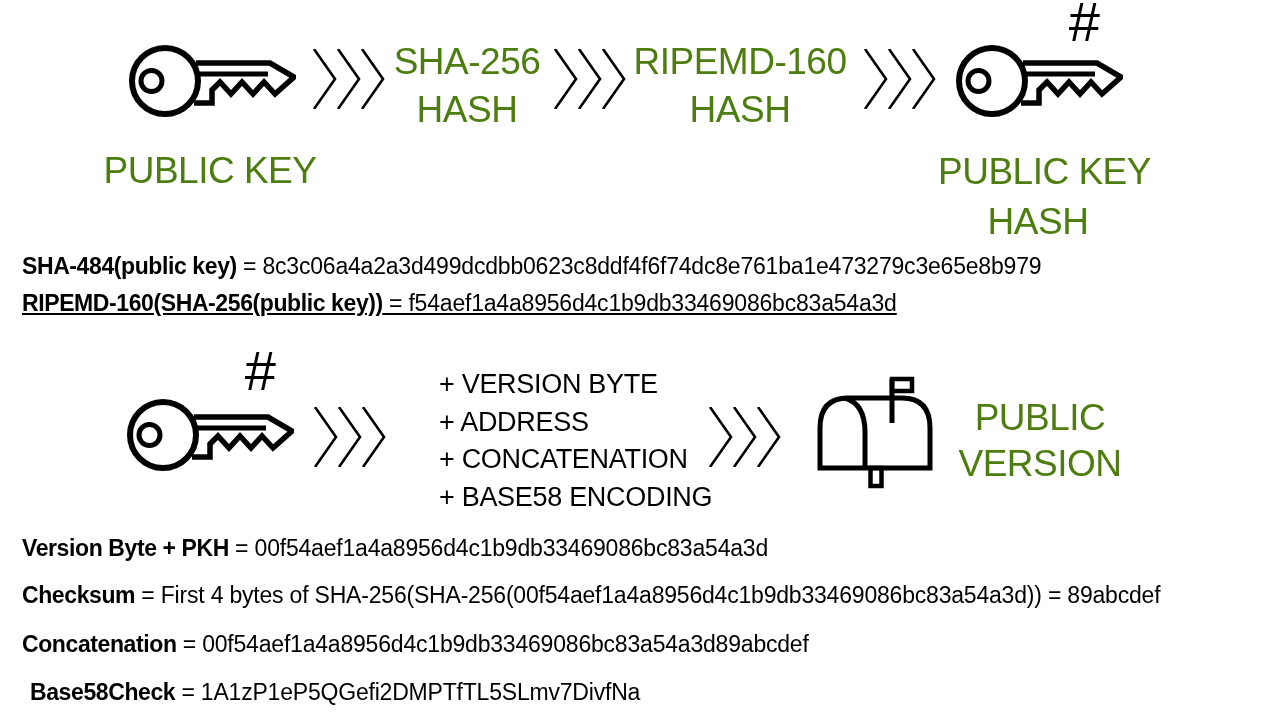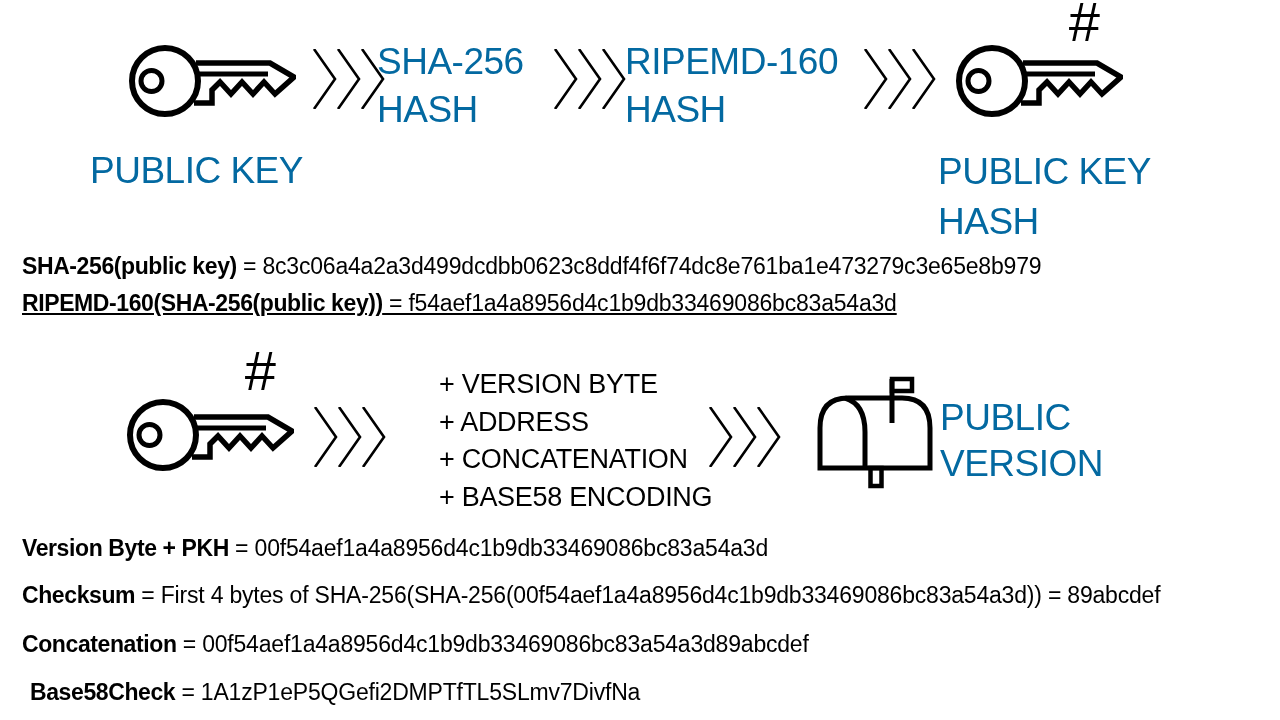--- a/index.html
+++ b/index.html
@@ -4,21 +4,21 @@
 <style>
   html,body{margin:0;padding:0;background:#fff;}
   .stage{
     position:relative;width:1280px;height:720px;background:#ffffff;
     font-family:"Liberation Sans",sans-serif;color:#000;overflow:hidden;
   }
   .abs{position:absolute;}
   
   .big{
     font-size:37px;line-height:48px;letter-spacing:-0.5px;
-    color:#0369a1;white-space:nowrap;
+    text-align:center;color:#4d7c0f;white-space:nowrap;
   }
   .big2{line-height:50px;}
   
   .ops{font-size:27px;line-height:37.5px;letter-spacing:-0.3px;white-space:nowrap;margin-left:32px;}
   
   .hline{font-size:23px;letter-spacing:-0.2px;white-space:nowrap;line-height:27px;}
   .hline b{letter-spacing:-0.4px;}
   
   .hashmark{font-size:56px;line-height:56px;font-style:italic;font-weight:400;}
   .icon svg{display:block;}
@@ -79,21 +79,21 @@
       <path d="M68 21 H142 L166 35 L147 52 L136 40 L125 52 L114 40 L103 52 L92 40 L84 48 L84 61 L66 61" stroke-width="5.5" stroke-linejoin="miter"></path>
       <path d="M70 32 H140" stroke-width="5"></path>
     </svg>
   </div>
   <div class="abs hashmark" style="left:1068px;top:-6px;">#</div>
   <div class="abs big big2" style="left:938px;top:147px;width:200px;">
     <div>PUBLIC KEY</div>
     <div>HASH</div>
   </div>
 
-  <div class="abs hline" style="left:22px;top:253px;"><b>SHA-256(public key)</b><span> = 8c3c06a4a2a3d499dcdbb0623c8ddf4f6f74dc8e761ba1e473279c3e65e8b979</span></div>
+  <div class="abs hline" style="left:22px;top:253px;"><b>SHA-484(public key)</b><span> = 8c3c06a4a2a3d499dcdbb0623c8ddf4f6f74dc8e761ba1e473279c3e65e8b979</span></div>
 
   <div class="abs hline" style="left:22px;top:290px;text-decoration:underline;"><b>RIPEMD-160(SHA-256(public key))</b><span> = f54aef1a4a8956d4c1b9db33469086bc83a54a3d</span></div>
 
   <div class="abs icon" style="left:126px;top:396px;">
     <svg width="168" height="84" viewBox="0 0 168 84" fill="none" stroke="#000">
       <circle cx="37" cy="39" r="33" stroke-width="6"></circle>
       <circle cx="23.5" cy="39" r="10.5" stroke-width="5"></circle>
       <path d="M68 21 H142 L166 35 L147 52 L136 40 L125 52 L114 40 L103 52 L92 40 L84 48 L84 61 L66 61" stroke-width="5.5" stroke-linejoin="miter"></path>
       <path d="M70 32 H140" stroke-width="5"></path>
     </svg>

